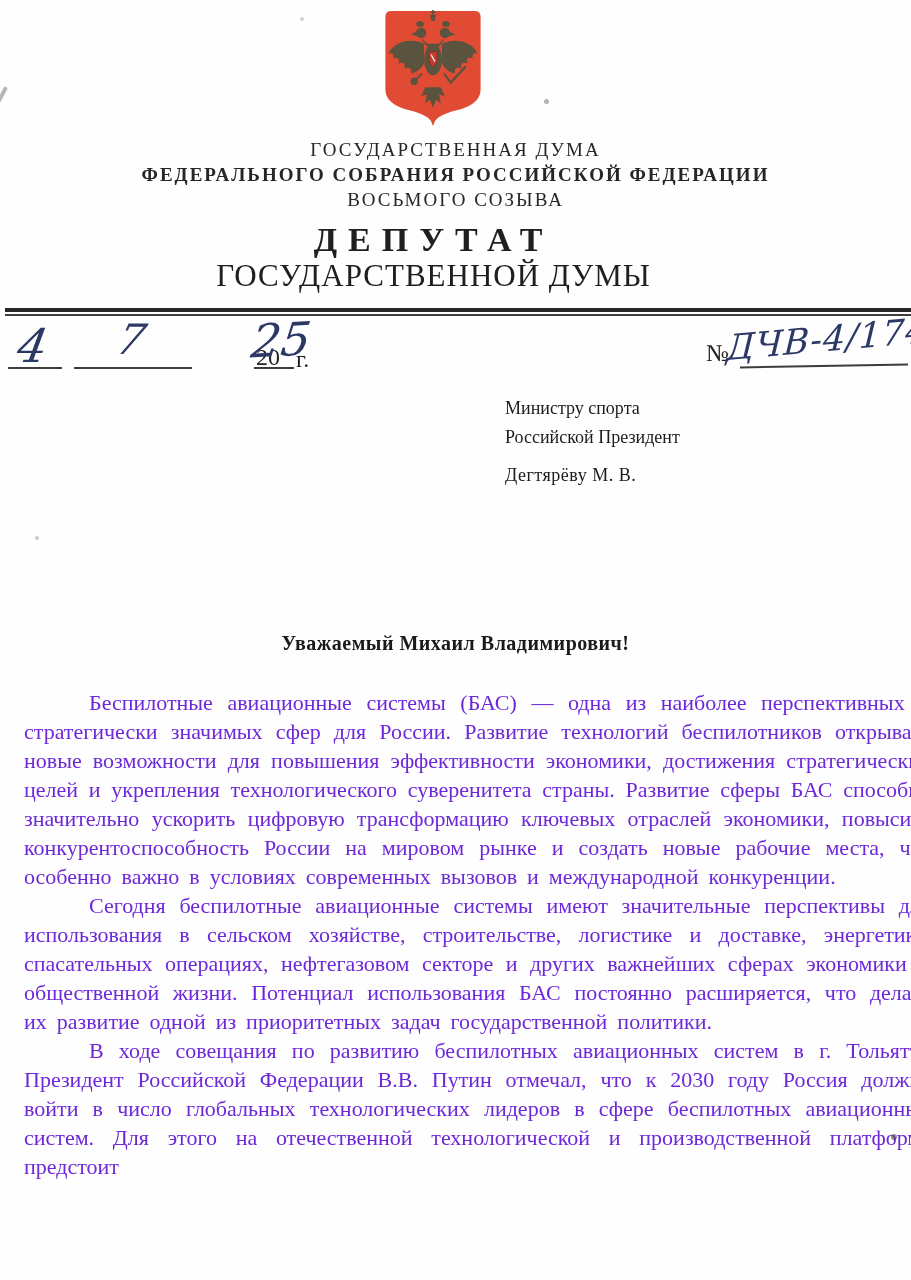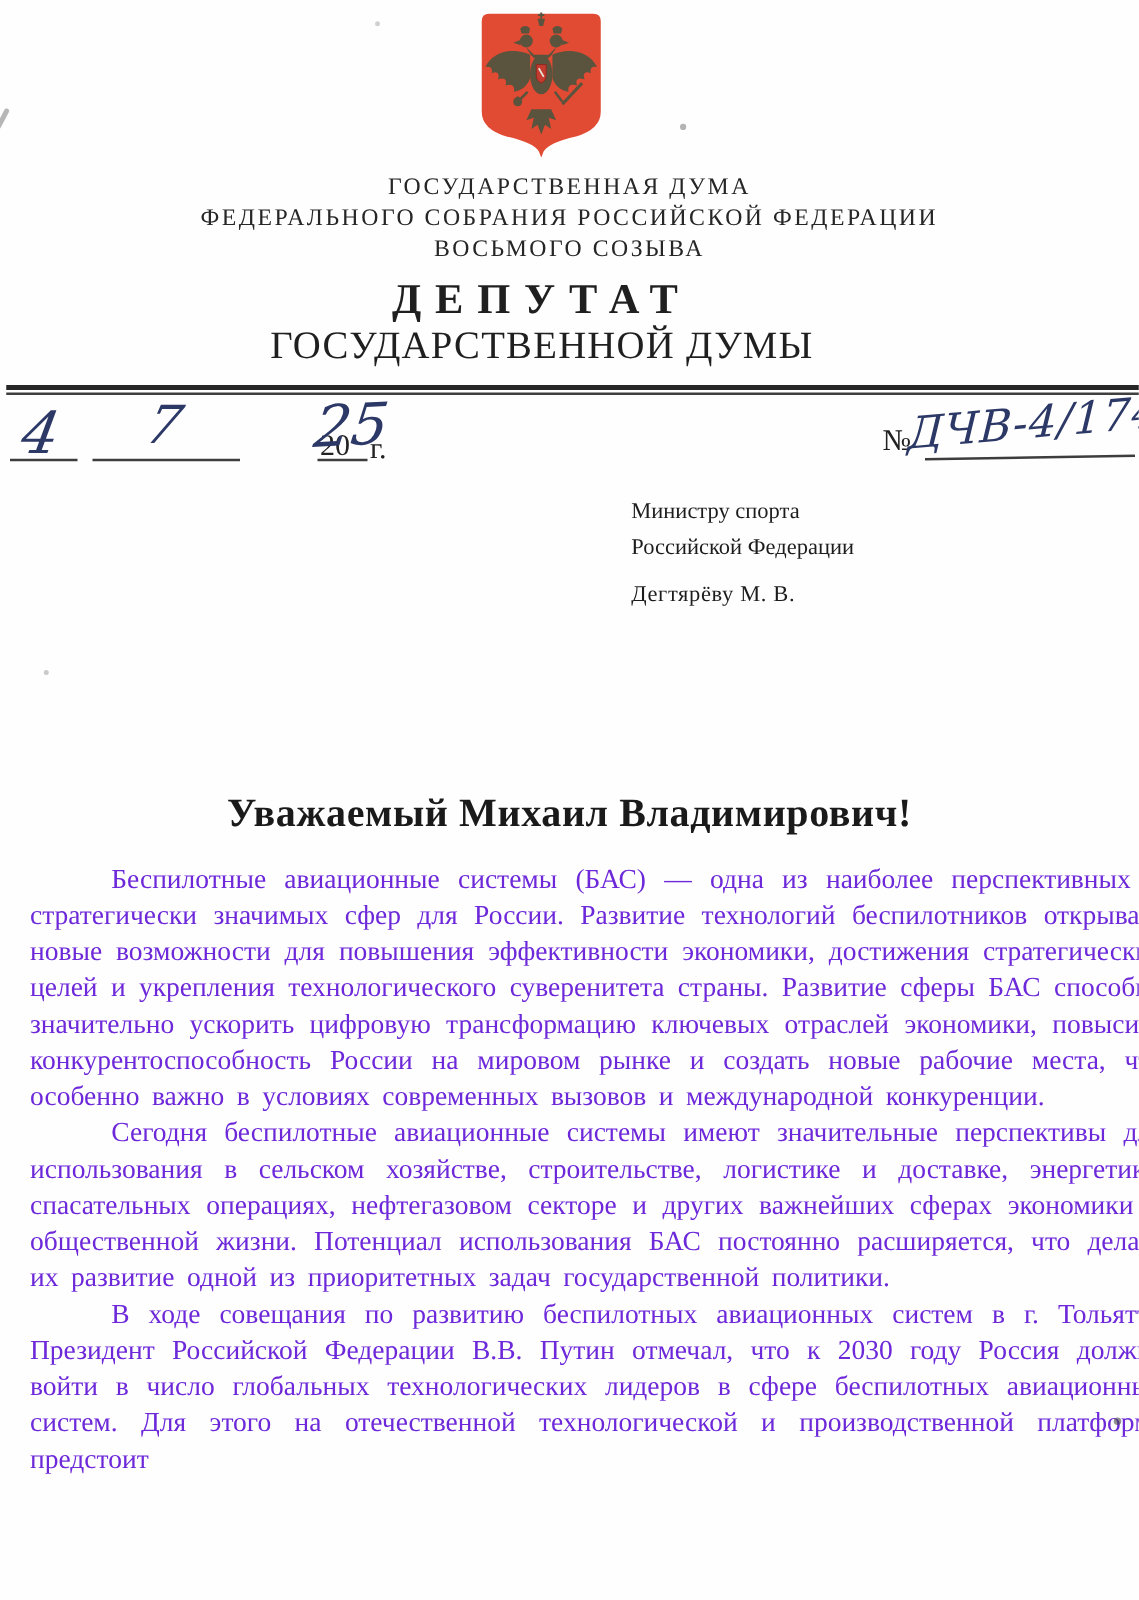--- a/index.html
+++ b/index.html
@@ -12,21 +12,21 @@
     color:#1c1c1c;
     padding-left:43px;
   }
   
   .emblem{position:absolute;left:378px;top:8px;width:110px;height:119px;}
   .org-line{
     position:absolute;left:0;width:911px;text-align:center;
     font-size:19px;letter-spacing:2px;color:#262626;white-space:nowrap;
   }
   .org-1{top:139px;}
-  .org-2{top:164px;}
+  .org-2{top:164px;font-weight:bold;}
   .org-3{top:189px;text-align:center;}
   .title-1{
     position:absolute;left:0;top:221px;width:911px;text-align:center;
     font-size:34px;font-weight:bold;letter-spacing:11px;color:#1f1f1f;
     transform:translateX(-22px);white-space:nowrap;
   }
   .title-2{
     position:absolute;left:0;top:258px;width:911px;text-align:center;
     font-size:31px;letter-spacing:1px;color:#1f1f1f;
     transform:translateX(-22px);white-space:nowrap;
@@ -53,21 +53,21 @@
   .pr{position:absolute;font-size:24px;color:#222;line-height:1;}
   .pr-20{left:212px;top:30px;margin-left:44px;}
   .pr-g{left:296px;top:32px;}
   .pr-no{left:706px;top:26px;}
   
   .addressee{position:absolute;left:505px;top:394px;font-size:18px;line-height:29px;color:#1c1c1c;}
   .addressee .name{font-weight:normal;margin-top:9px;letter-spacing:.5px;}
   
   .salutation{
     position:absolute;left:0;top:632px;width:911px;text-align:center;
-    font-size:32px;font-weight:bold;letter-spacing:.5px;color:#1a1a1a;
+    font-size:20px;font-weight:bold;letter-spacing:.5px;color:#1a1a1a;
   }
   
   .body-text{position:absolute;left:24px;right:23px;top:688px;}
   .body-text p{
     margin:0;font-size:22px;line-height:29px;color:#6d28d9;
     text-align:justify;text-indent:65px;word-spacing:4.5px;
   }
   
   .speck{position:absolute;background:#6a6a6a;border-radius:50%;}
   .speck-a{left:0;top:86px;width:4px;height:18px;border-radius:2px;transform:rotate(28deg);opacity:.55;background:#7a7a7a;}
@@ -124,21 +124,21 @@
     <span class="hw hw-month">7</span>
     <span class="pr pr-20">20</span>
     <span class="hw hw-year">25</span>
     <span class="pr pr-g">г.</span>
     <span class="pr pr-no">№</span>
     <span class="hw hw-num">ДЧВ-4/1746</span>
   </div>
 
   <div class="addressee">
     <div>Министру спорта</div>
-    <div>Российской Федерации</div>
+    <div>Российской Президент</div>
     <div class="name">Дегтярёву М. В.</div>
   </div>
 
   <div class="salutation">Уважаемый Михаил Владимирович!</div>
 
   <div class="body-text">
     <p>Беспилотные авиационные системы (БАС) — одна из наиболее перспективных и стратегически значимых сфер для России. Развитие технологий беспилотников открывает новые возможности для повышения эффективности экономики, достижения стратегических целей и укрепления технологического суверенитета страны. Развитие сферы БАС способно значительно ускорить цифровую трансформацию ключевых отраслей экономики, повысить конкурентоспособность России на мировом рынке и создать новые рабочие места, что особенно важно в условиях современных вызовов и международной конкуренции.</p>
     <p>Сегодня беспилотные авиационные системы имеют значительные перспективы для использования в сельском хозяйстве, строительстве, логистике и доставке, энергетике, спасательных операциях, нефтегазовом секторе и других важнейших сферах экономики и общественной жизни. Потенциал использования БАС постоянно расширяется, что делает их развитие одной из приоритетных задач государственной политики.</p>
     <p>В ходе совещания по развитию беспилотных авиационных систем в г. Тольятти Президент Российской Федерации В.В. Путин отмечал, что к 2030 году Россия должна войти в число глобальных технологических лидеров в сфере беспилотных авиационных систем. Для этого на отечественной технологической и производственной платформе предстоит</p>
   </div>

